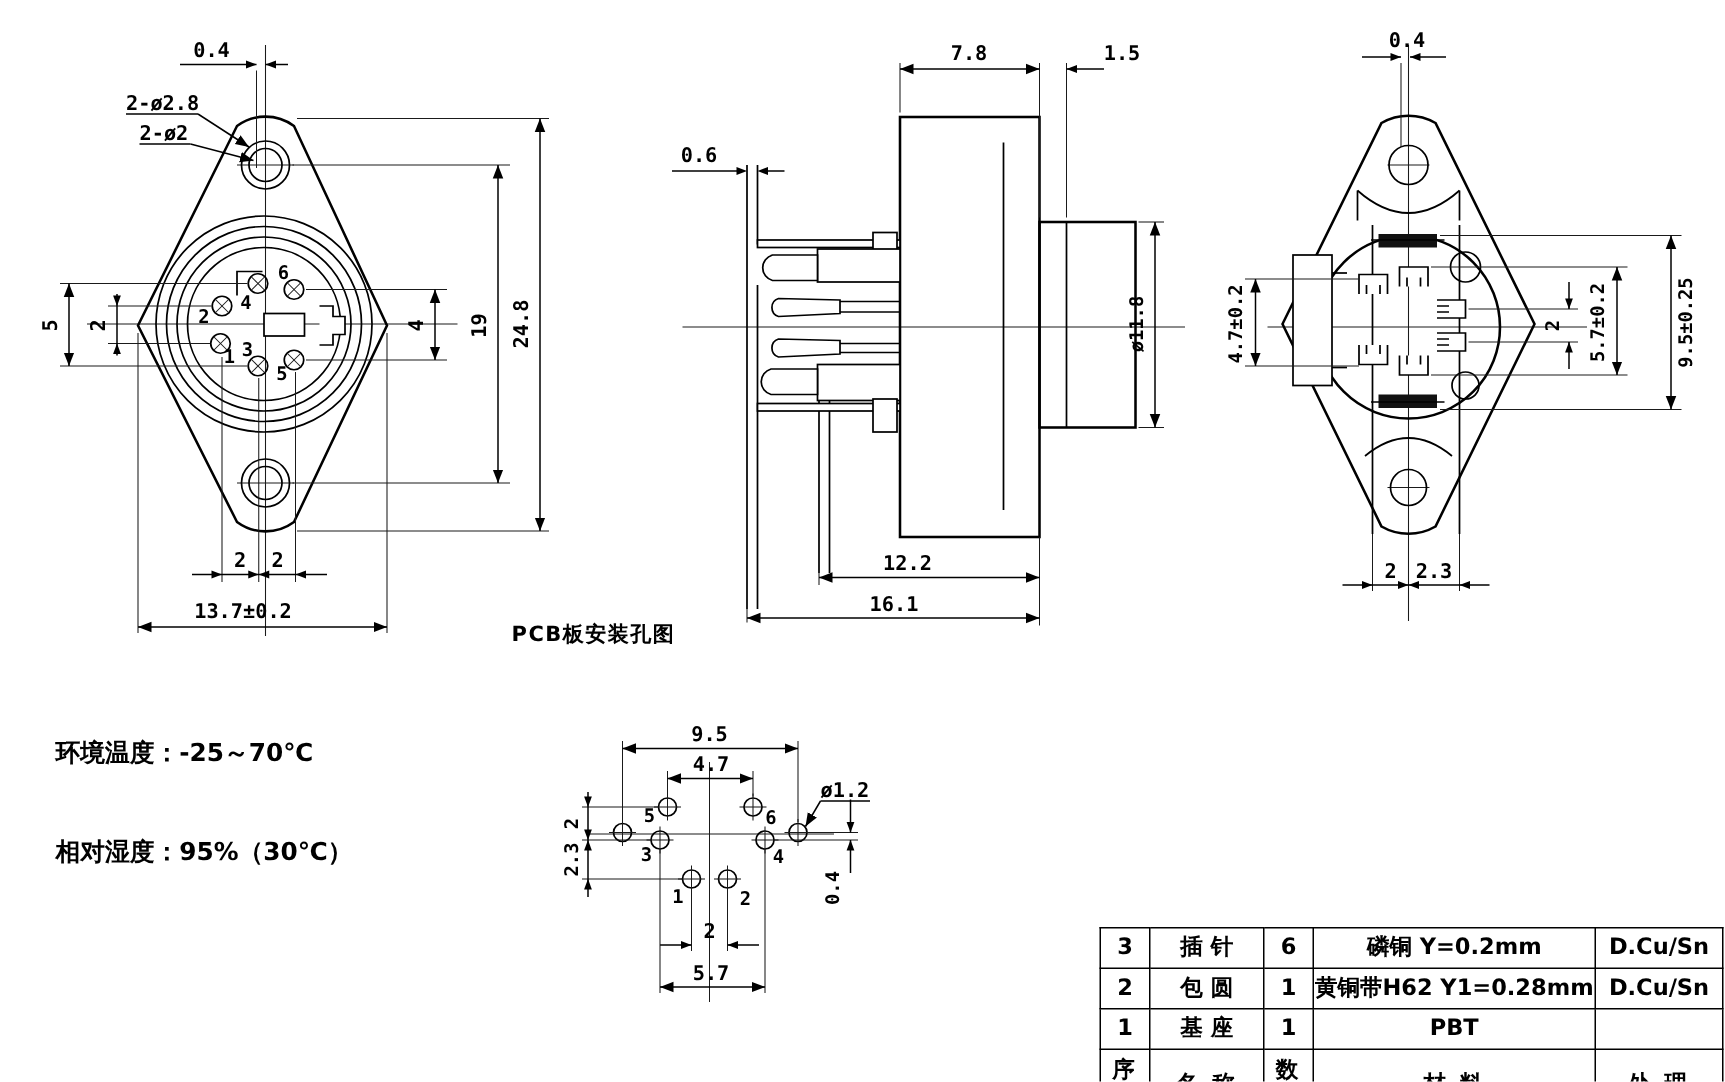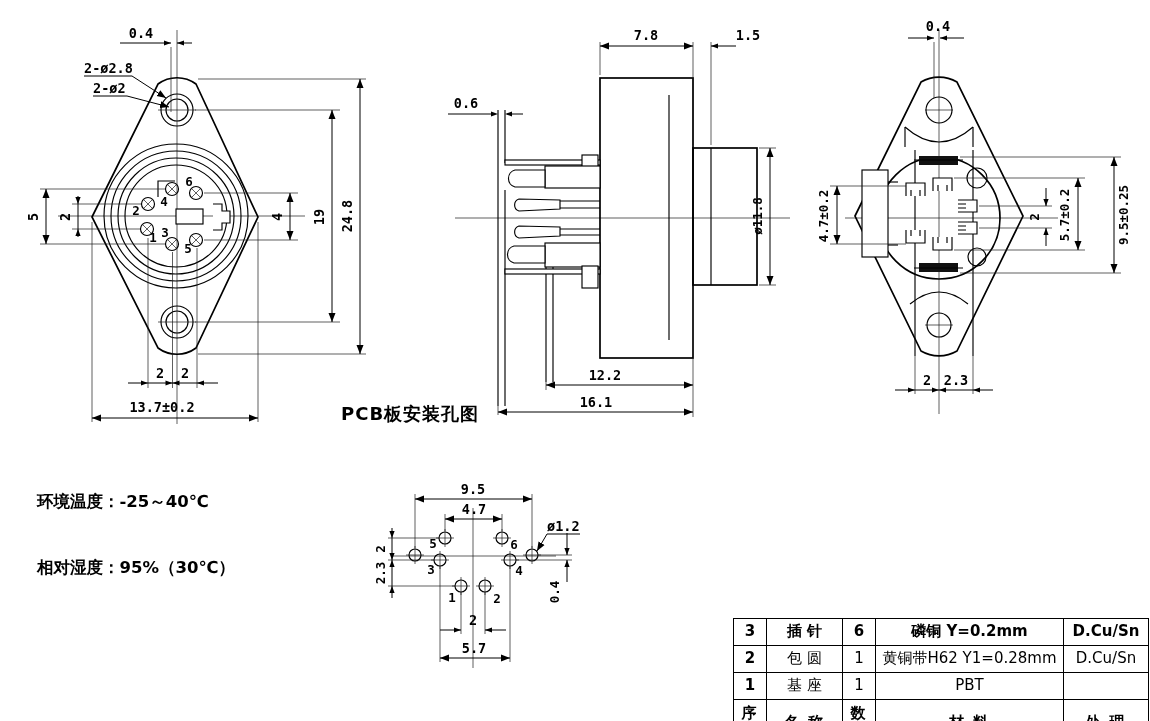--- a/index.html
+++ b/index.html
@@ -14,25 +14,25 @@
   svg .ar{fill:#000;stroke:none;}      
   svg .wf{fill:#fff;}                  
   svg .hx{fill:#111;}                  
   svg text{fill:#000;font-family:"DejaVu Sans Mono","Liberation Mono",monospace;font-weight:700;}
   svg .dt{font-size:13.5px;}
   svg .dts{font-size:12.5px;}
   svg .pn{font-size:12.5px;}
   .tech{position:absolute;left:13px;top:446px;width:335px;font-weight:700;
         font-size:16.5px;line-height:22.3px;white-space:pre;}
   .tech .ind{padding-left:24px;}
-  .pcbtitle{position:absolute;left:341px;top:402px;font-weight:700;font-size:18px;letter-spacing:1px;}
+  .pcbtitle{position:absolute;left:341px;top:414px;font-weight:700;font-size:14px;letter-spacing:1px;}
   table.bom{position:absolute;left:733px;top:618px;border-collapse:collapse;
             table-layout:fixed;font-size:15px;text-align:center;
             font-family:"DejaVu Sans","Liberation Sans",sans-serif;}
-  table.bom td{border:1.6px solid #000;padding:0;overflow:hidden;font-weight:400;line-height:1.15;}
+  table.bom td{border:1.6px solid #000;padding:0;overflow:hidden;font-weight:700;line-height:1.15;}
   table.bom tr{height:27px;}
   table.bom tr.hdr{height:46px;}
   table.bom tr.hdr td{font-weight:700;letter-spacing:2px;}
   table.bom tr.b1 td{font-weight:700;}
   table.bom td.c1{font-weight:700;}
 </style>
 </head>
 <body>
 
 <svg width="1150" height="721" viewBox="0 0 1150 721">
@@ -368,21 +368,21 @@
     <line class="ln se" x1="440" y1="566" x2="440" y2="662"></line>
     <line class="ln se" x1="510" y1="566" x2="510" y2="662"></line>
     <line class="ln sd" x1="440" y1="658" x2="510" y2="658" marker-start="url(#arr)" marker-end="url(#arr)"></line>
     <text class="dt" x="474" y="653" text-anchor="middle">5.7</text>
   </g>
 </svg>
 
 <div class="pcbtitle">PCB板安装孔图</div>
 
 <div class="tech">
-  <div class="ind">环境温度：-25～40℃</div>
+  <div class="ind">环境温度：-25～70℃</div>
   <div class="ind">相对湿度：95%（30℃）</div>
   
   
   
   
   
   
 </div>
 
 <table class="bom">

